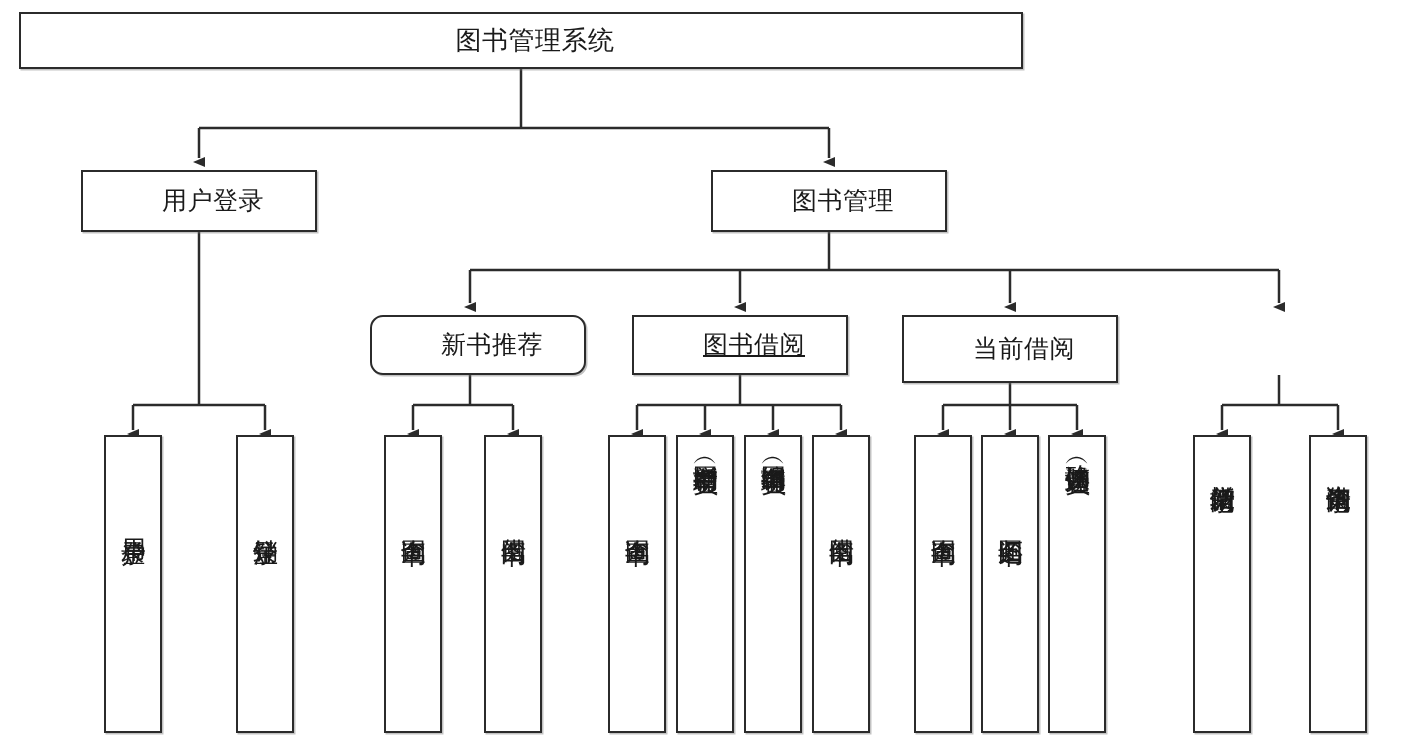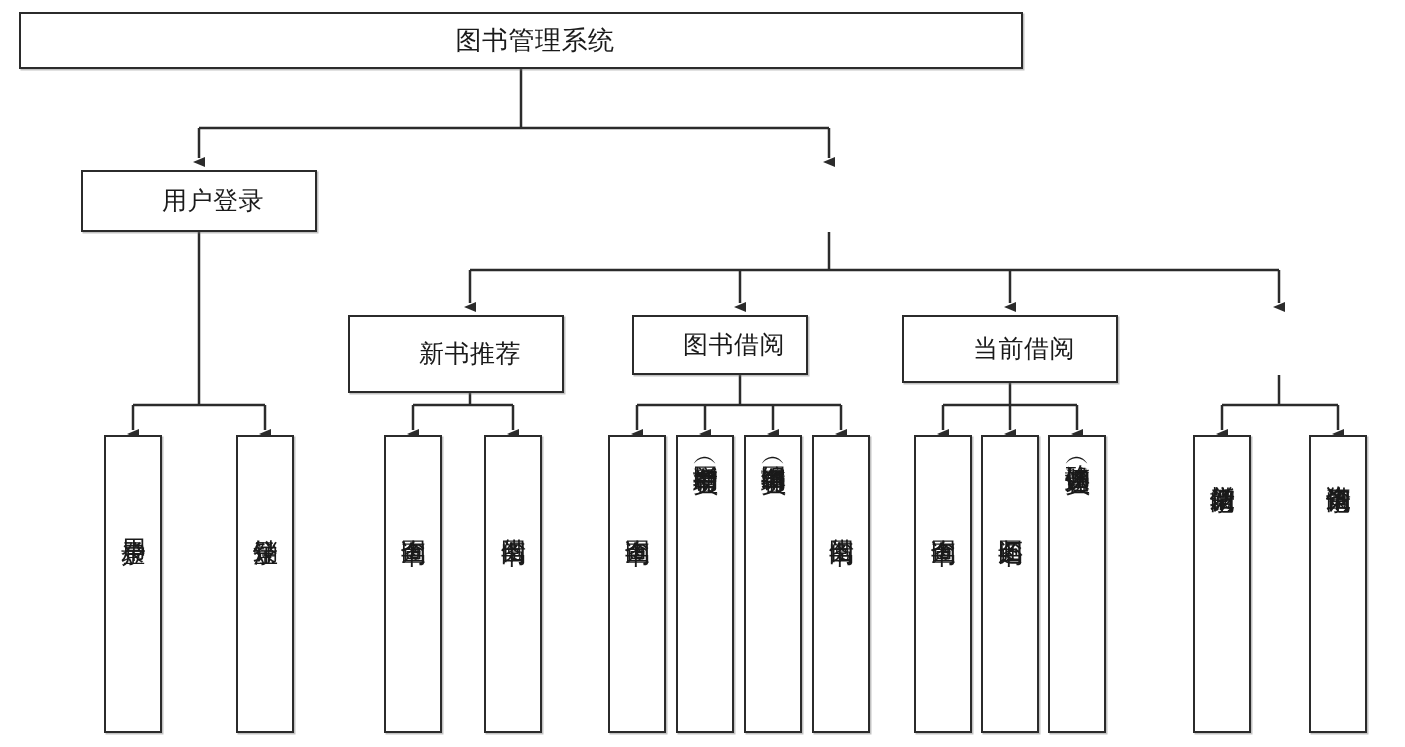--- a/index.html
+++ b/index.html
@@ -131,25 +131,28 @@
     </g>
   </svg>
 
   <div class="node node-h node-root" style="left:19px; top:12px; width:1004px; height:57px;">
     <span>图书管理系统</span>
   </div>
 
   <div class="node node-h" style="left:81px; top:170px; width:236px; height:62px;">
     <span>用户登录</span>
   </div>
-
-  <div class="node node-h" style="left:348px; top:315px; width:216px; height:78px;">
+  <div class="node node-h" style="left:711px; top:170px; width:236px; height:62px;">
+    <span>图书管理</span>
+  </div>
+
+  <div class="node node-h" style="left:370px; top:315px; width:216px; height:60px;border-radius:13px;">
     <span>新书推荐</span>
   </div>
-  <div class="node node-h" style="left:632px; top:315px; width:176px; height:60px;">
+  <div class="node node-h" style="left:632px; top:315px; width:216px; height:60px;text-decoration:underline;">
     <span>图书借阅</span>
   </div>
   <div class="node node-h" style="left:902px; top:315px; width:216px; height:68px;">
     <span>当前借阅</span>
   </div>
 
   <div class="node node-v pad-mid" style="left:104px; top:435px; width:58px; height:298px;">
     <span>用户登录</span>
   </div>
   <div class="node node-v pad-mid" style="left:236px; top:435px; width:58px; height:298px;">

